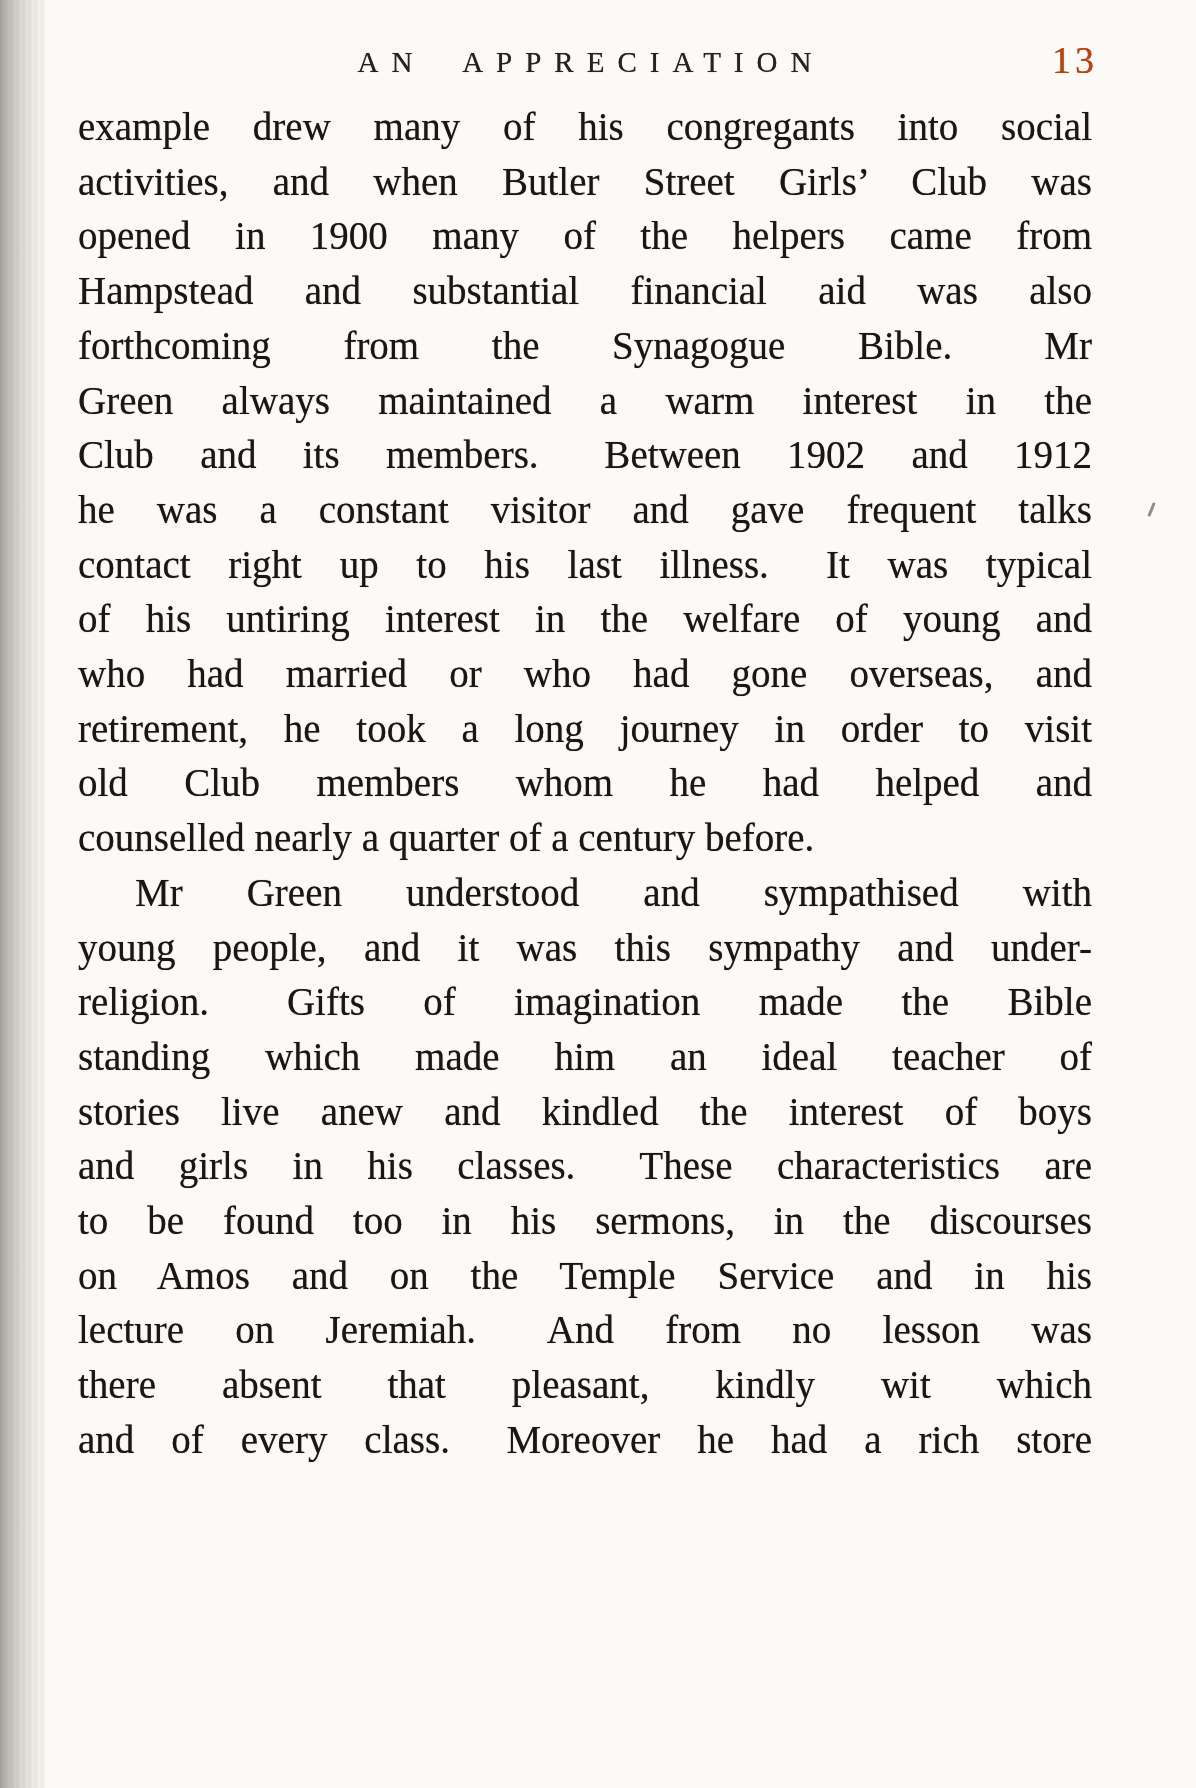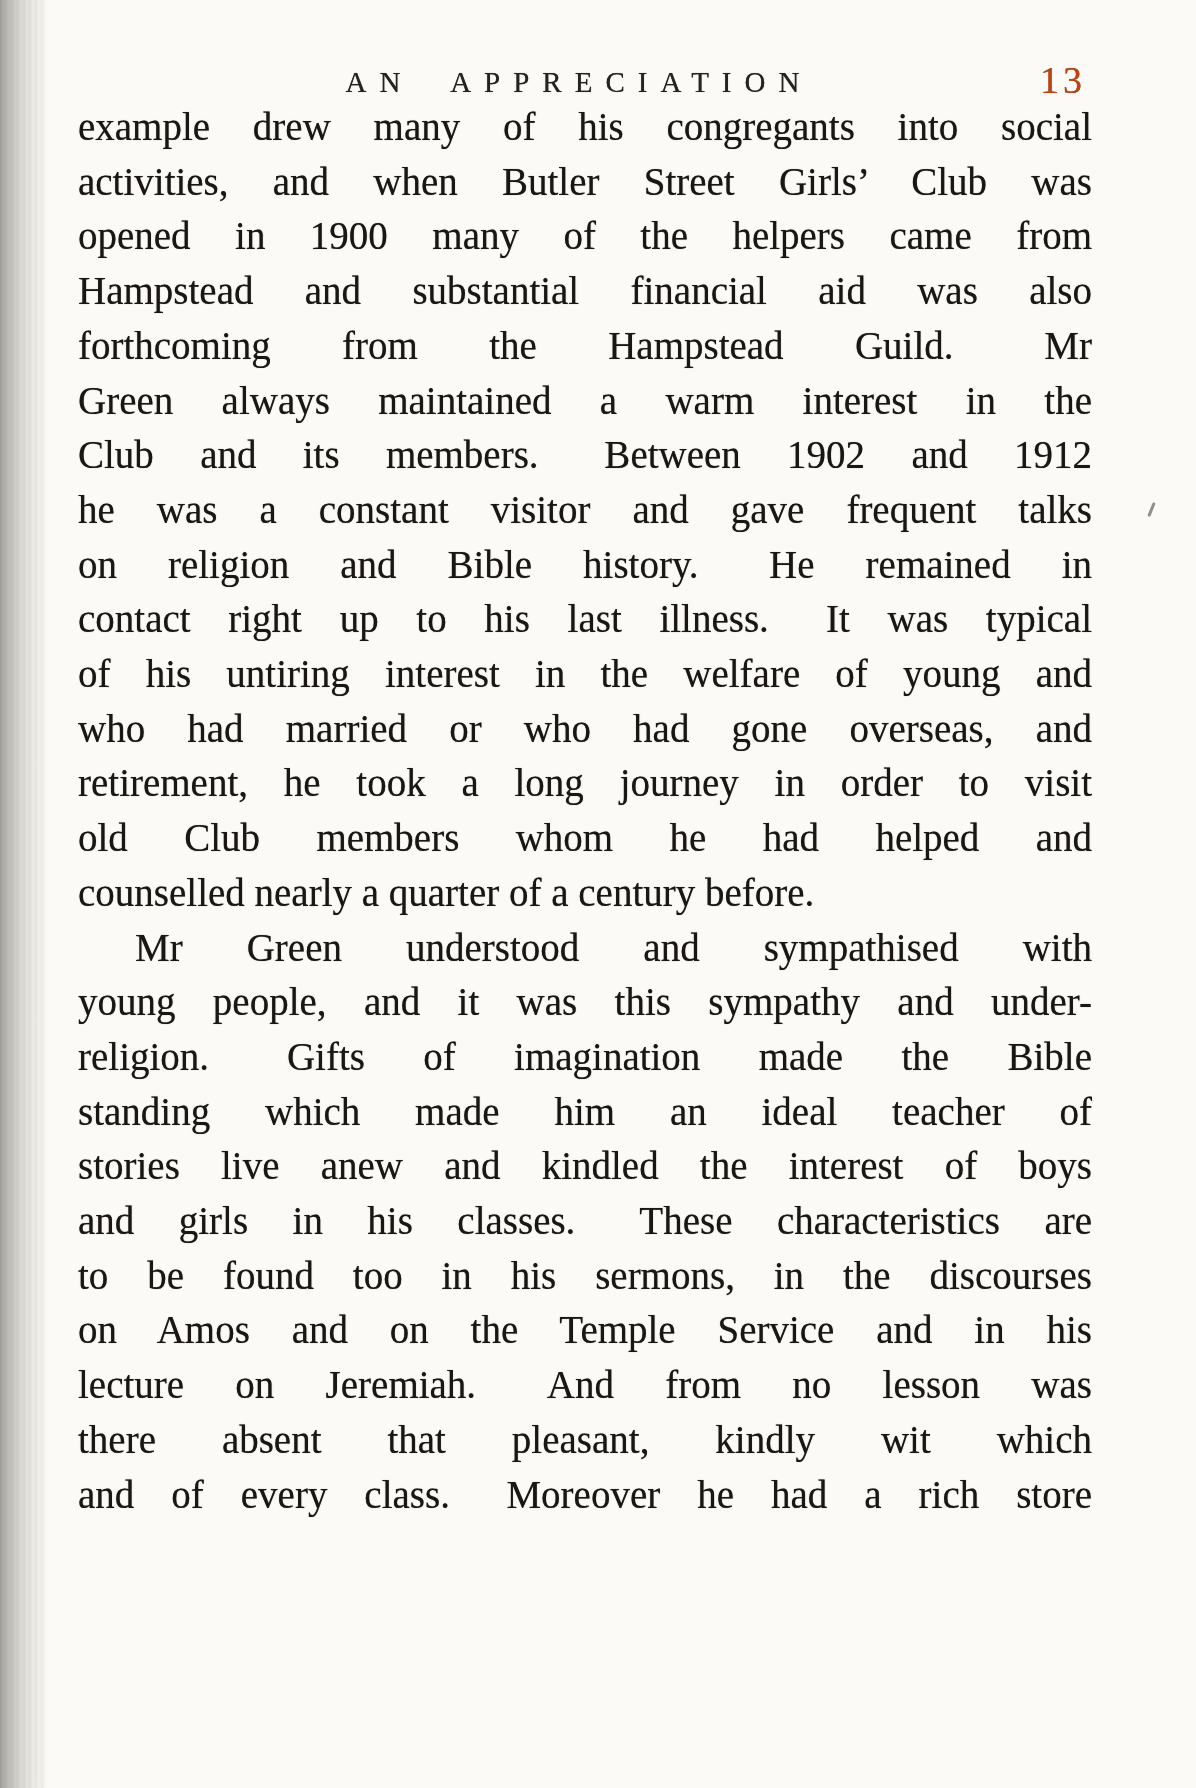--- a/index.html
+++ b/index.html
@@ -22,21 +22,21 @@
       repeating-linear-gradient(90deg,
         rgba(110,107,101,0.10) 0px, rgba(110,107,101,0.02) 3px,
         rgba(110,107,101,0.10) 6px),
       linear-gradient(90deg,
         #a3a19c 0%, #bdbbb6 14%, #dedcd7 45%,
         #f1efe9 72%, rgba(251,250,246,0) 100%);
     pointer-events: none;
   }
   .header {
     position: absolute;
-    left: 72px; width: 1014px; top: 40px; height: 54px; margin-top: 20px;
+    left: 84px; width: 1014px; top: 40px; height: 54px;
   }
   .header-title {
     display: block;
     text-align: center;
     font-size: 29px;
     letter-spacing: 13px;
     word-spacing: 18px;
     color: #26231e;
     text-shadow: 0 0 0.7px rgba(25,22,18,0.75);
     padding-top: 6px;
@@ -92,25 +92,24 @@
     <span class="header-title">AN APPRECIATION</span>
     <span class="page-number">13</span>
   </div>
 
   <div class="body-text">
       <div class="para">
         <div class="line">example drew many of his congregants into social</div>
         <div class="line">activities, and when Butler Street Girls’ Club was</div>
         <div class="line">opened in 1900 many of the helpers came from</div>
         <div class="line">Hampstead and substantial financial aid was also</div>
-        <div class="line">forthcoming from the Hampstead Guild.  Mr</div>
+        <div class="line">forthcoming from the Synagogue Bible.  Mr</div>
         <div class="line">Green always maintained a warm interest in the</div>
         <div class="line">Club and its members.  Between 1902 and 1912</div>
         <div class="line">he was a constant visitor and gave frequent talks</div>
-        <div class="line">on religion and Bible history.  He remained in</div>
         <div class="line">contact right up to his last illness.  It was typical</div>
         <div class="line">of his untiring interest in the welfare of young and</div>
         <div class="line">who had married or who had gone overseas, and</div>
         <div class="line">retirement, he took a long journey in order to visit</div>
         <div class="line">old Club members whom he had helped and</div>
         <div class="line plain">counselled nearly a quarter of a century before.</div>
       </div>
       <div class="para">
         <div class="line indent">Mr Green understood and sympathised with</div>
         <div class="line">young people, and it was this sympathy and under-</div>

